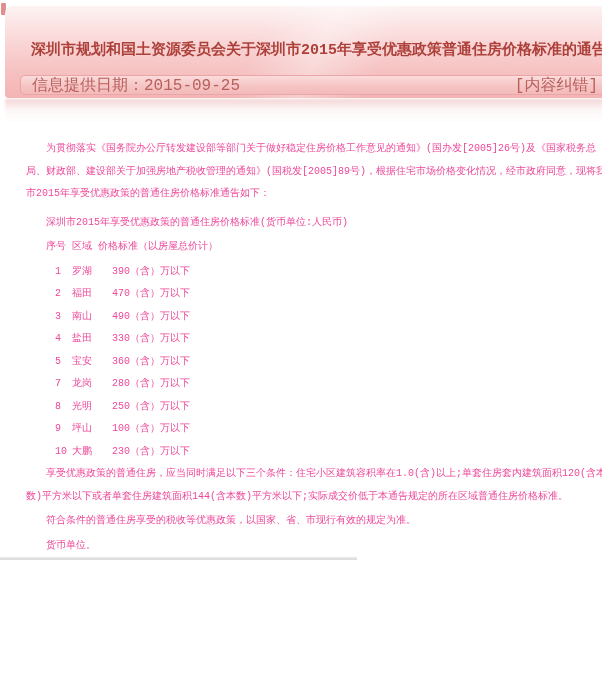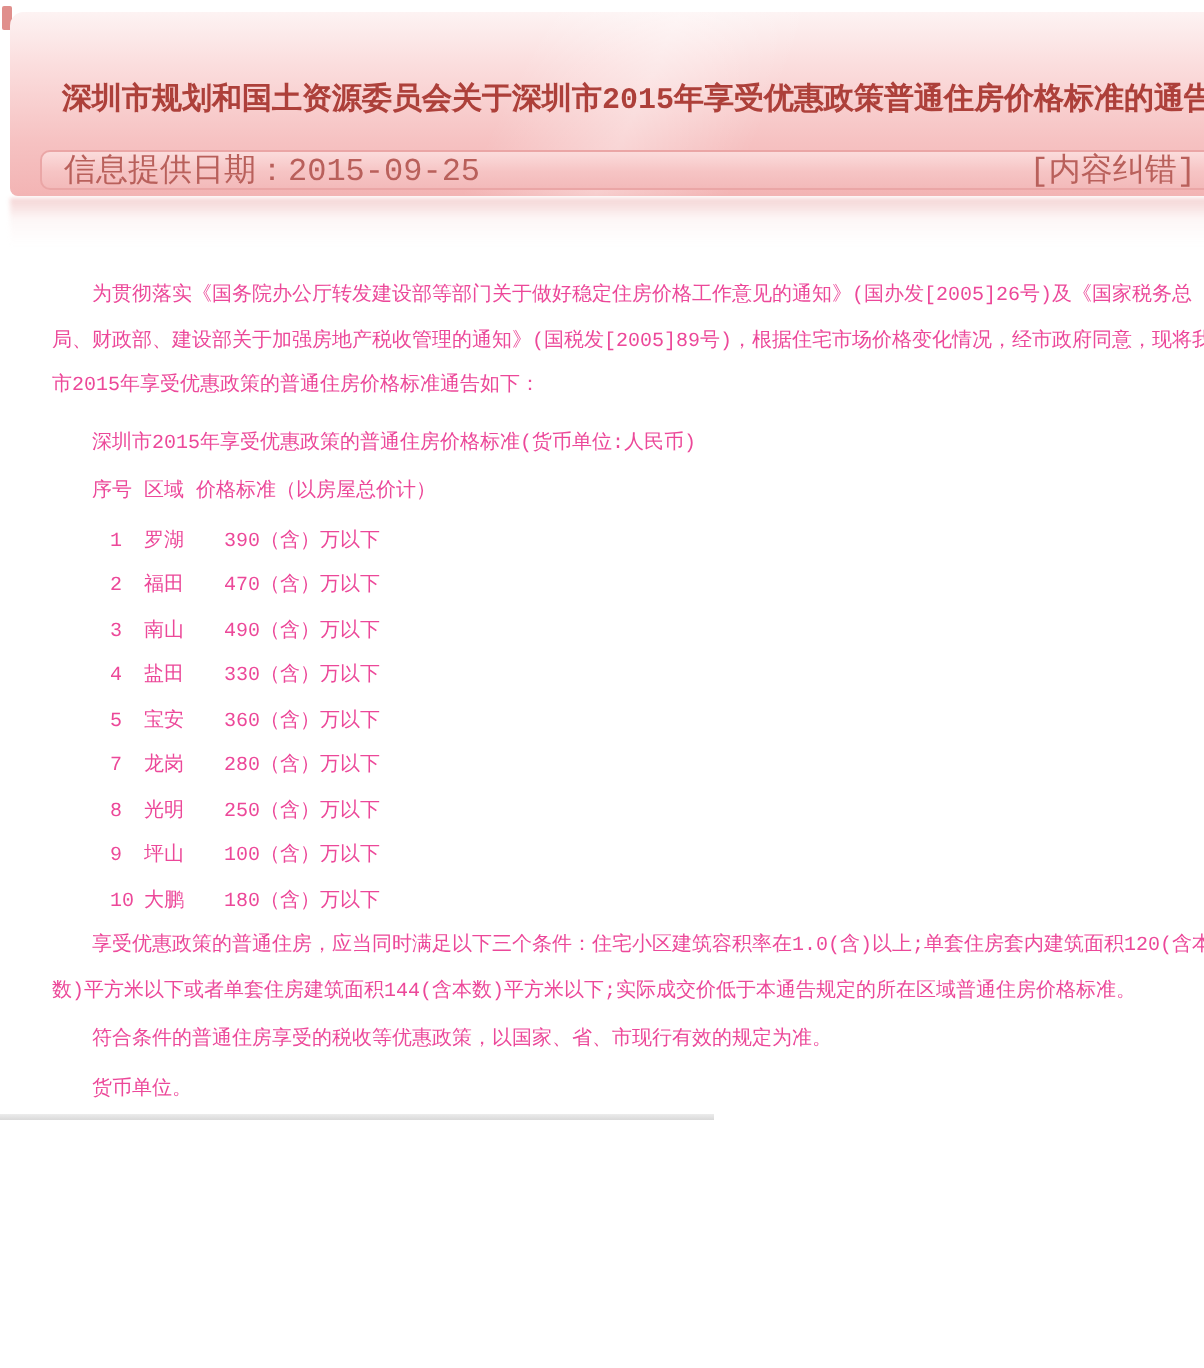--- a/index.html
+++ b/index.html
@@ -105,21 +105,21 @@
       <div class="price-row">
         <span class="no">7</span><span class="district">龙岗</span><span class="price">280（含）万以下</span>
       </div>
       <div class="price-row">
         <span class="no">8</span><span class="district">光明</span><span class="price">250（含）万以下</span>
       </div>
       <div class="price-row">
         <span class="no">9</span><span class="district">坪山</span><span class="price">100（含）万以下</span>
       </div>
       <div class="price-row">
-        <span class="no">10</span><span class="district">大鹏</span><span class="price">180（含）万以下</span>
+        <span class="no">10</span><span class="district">大鹏</span><span class="price">230（含）万以下</span>
       </div>
     </div>
 
     <p class="indent">享受优惠政策的普通住房，应当同时满足以下三个条件：住宅小区建筑容积率在1.0(含)以上;单套住房套内建筑面积120(含本数)平方米以下或者单套住房建筑面积144(含本数)平方米以下;实际成交价低于本通告规定的所在区域普通住房价格标准。</p>
 
     <p class="indent">符合条件的普通住房享受的税收等优惠政策，以国家、省、市现行有效的规定为准。</p>
 
 
     <p class="indent">货币单位。</p>
 

